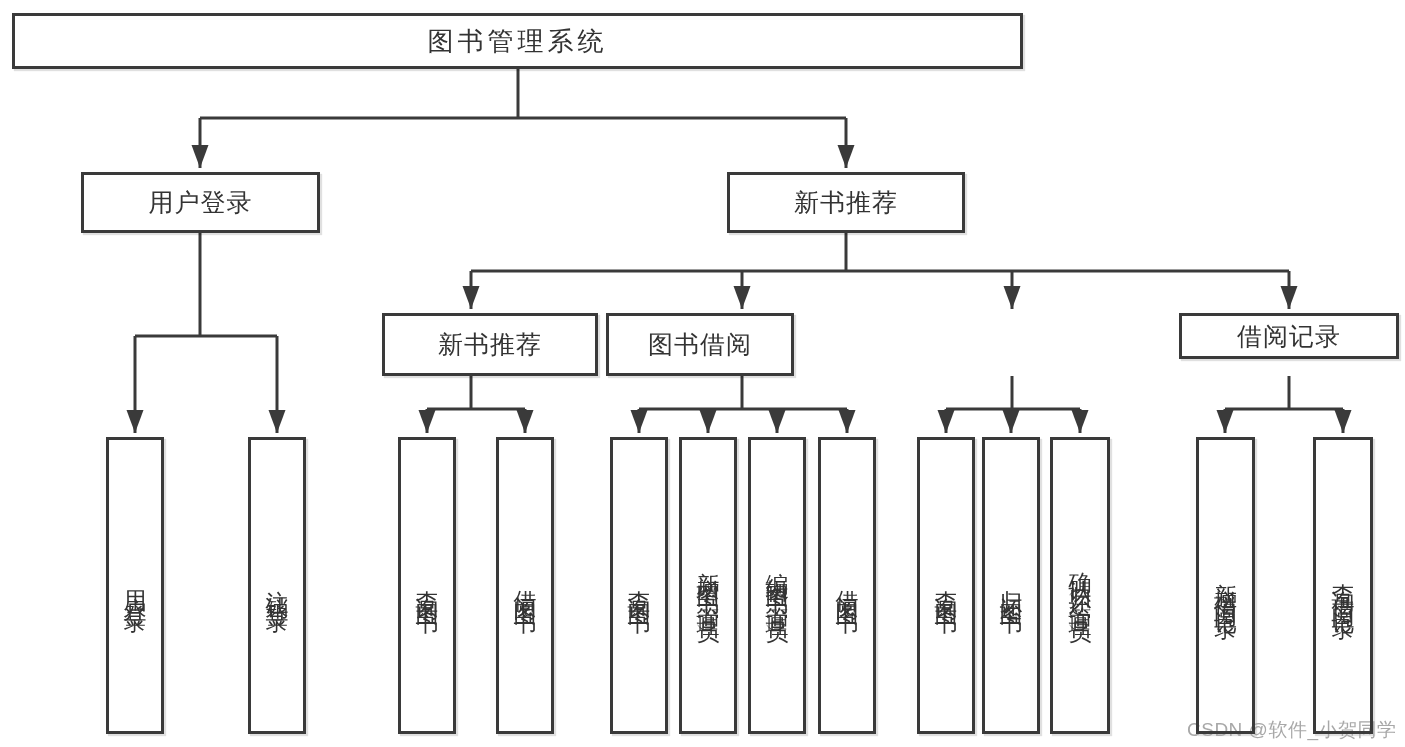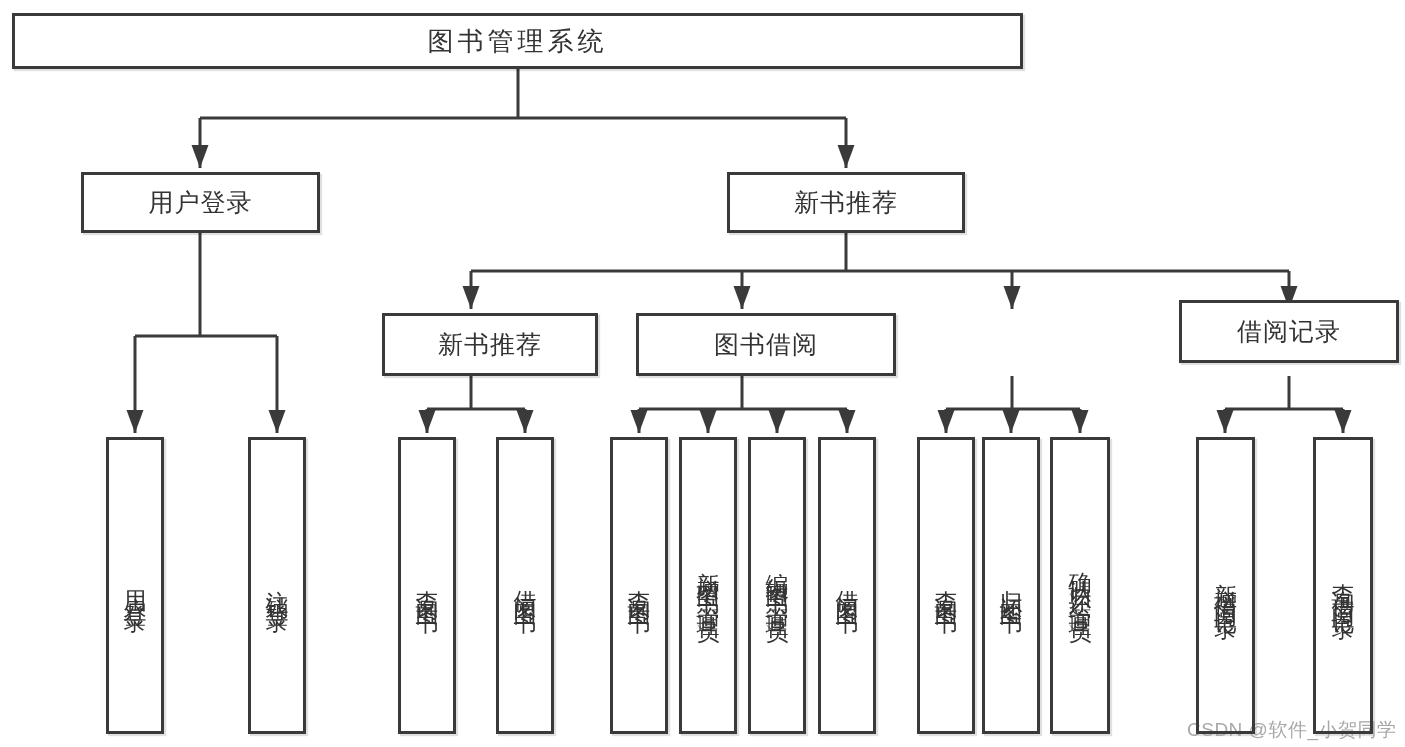--- a/index.html
+++ b/index.html
@@ -79,22 +79,22 @@
       <path d="M1343 409 V433" marker-end="url(#ah)"></path>
     </g>
   </svg>
 
   <div class="box hbox title" style="left:12px;top:13px;width:1011px;height:56px">图书管理系统</div>
 
   <div class="box hbox" style="left:81px;top:172px;width:239px;height:61px">用户登录</div>
   <div class="box hbox" style="left:727px;top:172px;width:238px;height:61px">新书推荐</div>
 
   <div class="box hbox" style="left:382px;top:313px;width:216px;height:63px">新书推荐</div>
-  <div class="box hbox" style="left:636px;top:313px;width:260px;height:63px">图书借阅</div>
-  <div class="box hbox" style="left:1179px;top:300px;width:220px;height:63px">借阅记录</div>
+  <div class="box hbox" style="left:606px;top:313px;width:188px;height:63px">图书借阅</div>
+  <div class="box hbox" style="left:1179px;top:313px;width:220px;height:46px">借阅记录</div>
 
   <div class="box vbox" style="left:106px;top:437px;width:58px;height:297px">用户登录</div>
   <div class="box vbox" style="left:248px;top:437px;width:58px;height:297px">注销登录</div>
 
   <div class="box vbox" style="left:398px;top:437px;width:58px;height:297px">查询图书</div>
   <div class="box vbox" style="left:496px;top:437px;width:58px;height:297px">借阅图书</div>
 
   <div class="box vbox" style="left:610px;top:437px;width:58px;height:297px">查询图书</div>
   <div class="box vbox" style="left:679px;top:437px;width:58px;height:297px">新增图书（管理员）</div>
   <div class="box vbox" style="left:748px;top:437px;width:58px;height:297px">编辑图书（管理员）</div>

